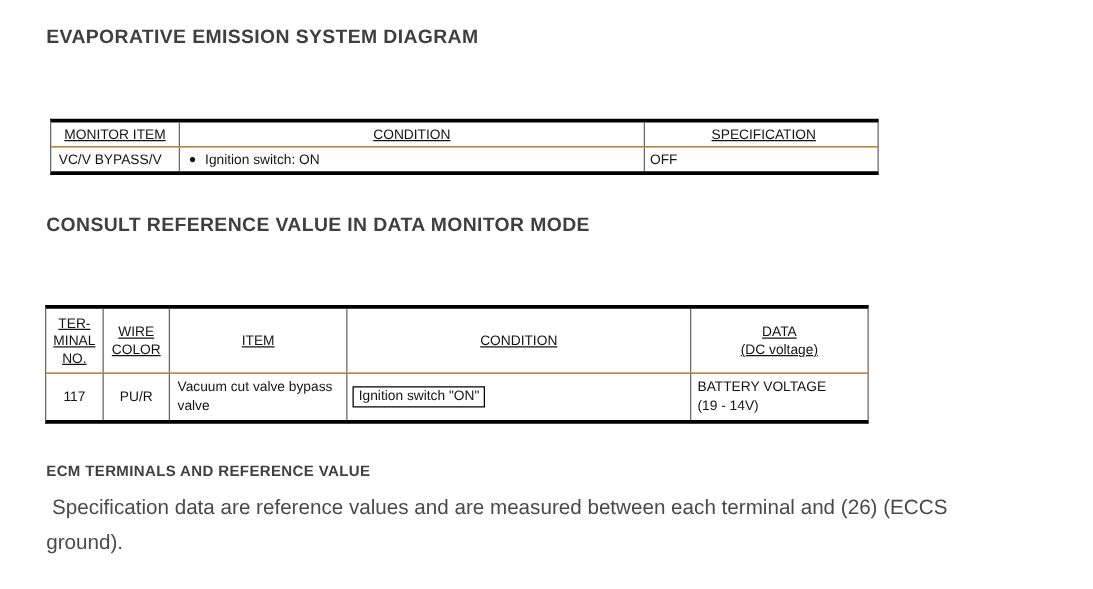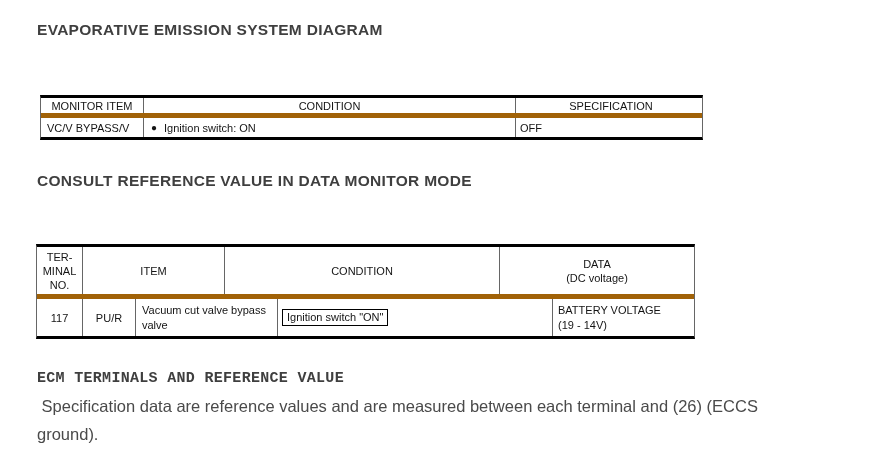--- a/index.html
+++ b/index.html
@@ -15,21 +15,21 @@
   
   .scan-table {
     position:absolute; color:#141414; font-size:11px;
     border-top:3px solid #000; border-bottom:3px solid #000;
     border-left:1px solid #666; border-right:1px solid #666;
   }
   .t-row { display:flex; align-items:stretch; }
   .cell { display:flex; align-items:center; overflow:hidden; }
   .cell.center { justify-content:center; text-align:center; }
   .cell.vline { border-right:1px solid #666; }
-  .hdr-row { border-bottom:5px solid #a16207; }
+  .hdr-row { border-bottom:1px solid #a16207;text-decoration:underline; }
   .pre { white-space:pre-line; line-height:14px; }
   
   #t1 { left:40px; top:95px; width:663px; }
   #t1 .hdr-row { height:20px; }
   #t1 .data-row { height:19px; }
   #t1 .c1 { width:103px; }
   #t1 .c2 { flex:1; }
   #t1 .c3 { width:186px; padding-left:4px; }
   #t1 .c1.data { padding-left:6px; }
   #t1 .c2.data { padding-left:7px; }
@@ -49,21 +49,21 @@
     display:inline-block; border:1px solid #000; padding:1px 4px 2px 4px;
     margin-left:4px; white-space:nowrap;
   }
   .body-text {
     position:absolute; left:37px; top:393px; width:800px;
     font-size:16.5px; line-height:27.5px; color:#4a4a4a;
     white-space:pre-wrap;
   }
   #title-evap { left:37px; top:21px; }
   #title-consult { left:37px; top:172px; }
-  #title-ecm { left:37px; top:370px; font-size:15px;font-family:Liberation Mono, monospace; }
+  #title-ecm { left:37px; top:370px; font-size:12px; }
 </style>
 </head>
 <body>
 
 <div class="page">
 
   <div class="sec-title" id="title-evap">EVAPORATIVE EMISSION SYSTEM DIAGRAM</div>
 
   <div class="scan-table" id="t1">
     <div class="t-row hdr-row">
@@ -81,20 +81,22 @@
     </div>
   </div>
 
   <div class="sec-title" id="title-consult">CONSULT REFERENCE VALUE IN DATA MONITOR MODE</div>
 
   <div class="scan-table" id="t2">
     <div class="t-row hdr-row">
       <div class="cell center vline c1 pre">TER-
 MINAL
 NO.</div>
+      <div class="cell center vline c2 pre">WIRE
+COLOR</div>
       <div class="cell center vline c3">ITEM</div>
       <div class="cell center vline c4">CONDITION</div>
       <div class="cell center c5 pre">DATA
 (DC voltage)</div>
     </div>
     <div class="t-row data-row">
       <div class="cell center vline c1 data">117</div>
       <div class="cell center vline c2 data">PU/R</div>
       <div class="cell vline c3 data pre">Vacuum cut valve bypass
 valve</div>

